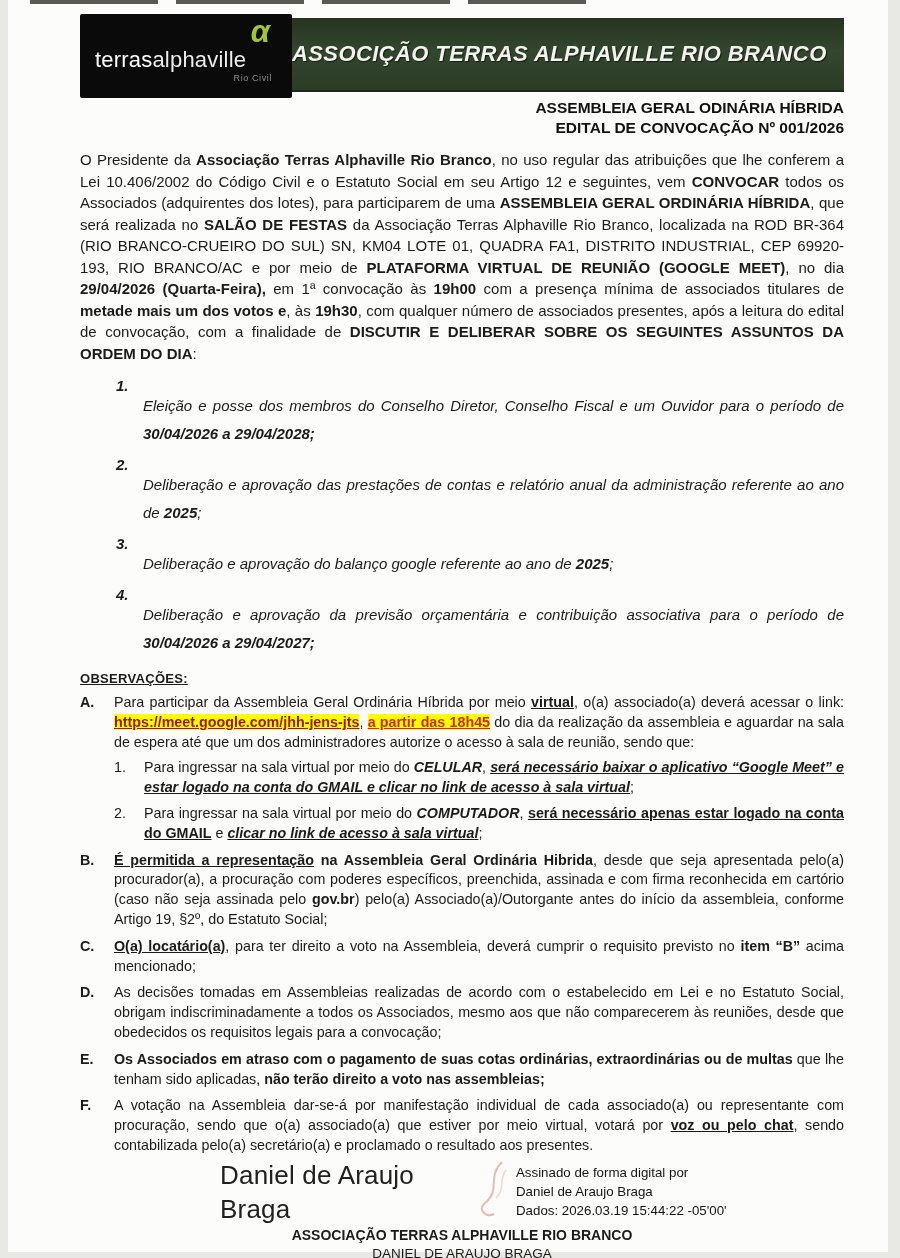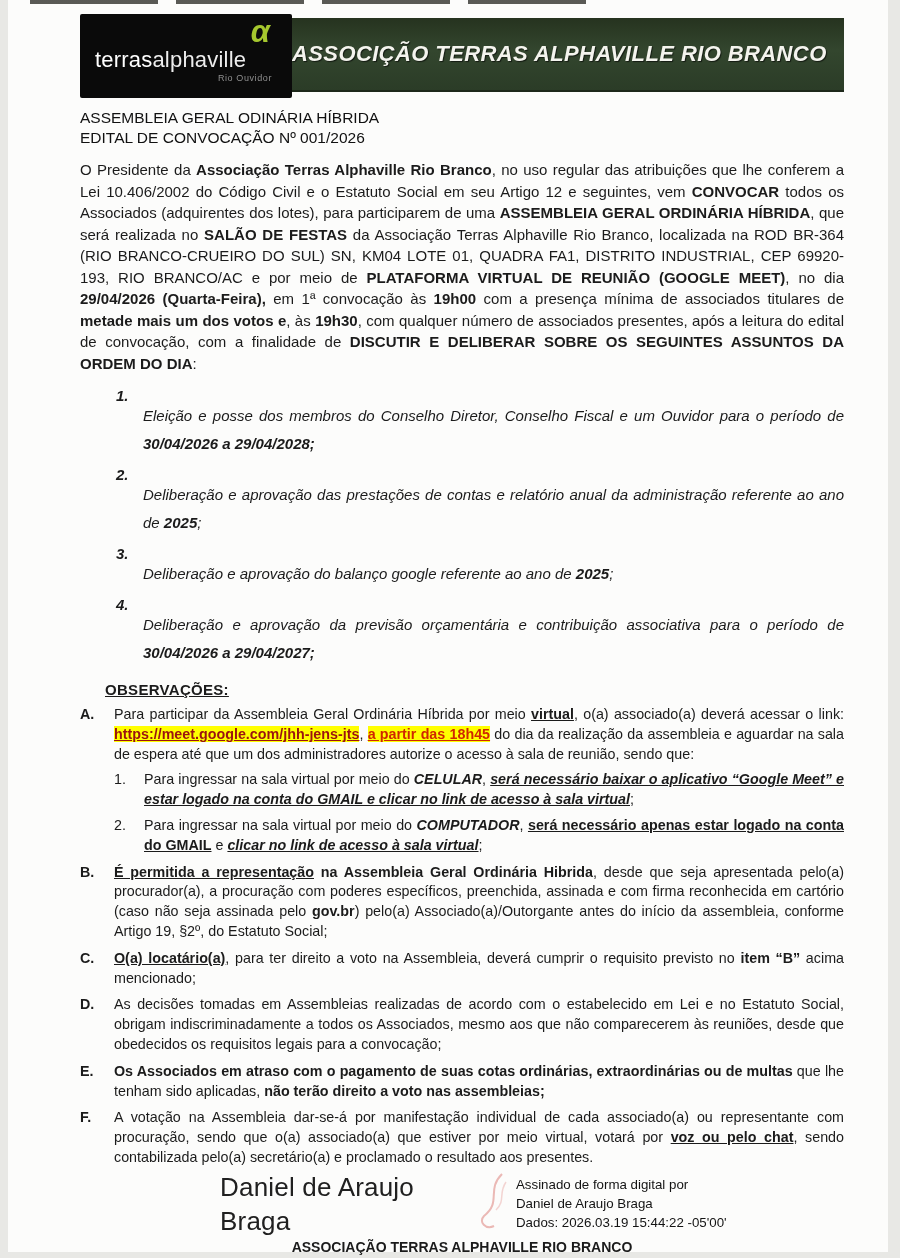--- a/index.html
+++ b/index.html
@@ -15,30 +15,30 @@
   .logo .brand .bd{font-weight:400;}
   .logo .brand .lt{font-weight:400;color:#ededed;}
   .logo .alpha{position:absolute;right:22px;top:0px;font-size:31px;font-weight:700;font-style:italic;color:#a5c72e;}
   .logo .sub{position:absolute;right:20px;top:59px;font-size:9px;color:#8f8f8f;letter-spacing:.6px;}
   .banner{flex:1;height:72px;margin-top:4px;display:flex;align-items:center;justify-content:flex-start;
     background:linear-gradient(180deg,#26331f 0%,#33462e 45%,#2b3c27 100%);
     border-bottom:2px solid #1d281a;}
   .banner .bt{font-size:22px;font-weight:700;font-style:italic;color:#f4f4ee;letter-spacing:.4px;
     text-shadow:1px 1px 1px rgba(0,0,0,.6);}
   
-  .doc-title{margin-top:10px;text-align:left;font-weight:400;font-size:15.5px;line-height:20px;color:#111;}
+  .doc-title{text-align:right;font-weight:700;font-size:15.5px;line-height:20px;color:#111;}
   
   .intro{margin-top:11px;font-size:15px;line-height:21.5px;text-align:justify;}
   
   .agenda{margin:8px 0 0 36px;font-size:15px;font-style:italic;}
   .agenda-item{display:flex;line-height:28px;margin-bottom:3px;}
   .agenda-num{width:27px;flex-shrink:0;font-weight:700;}
   .agenda-text{flex:1;text-align:justify;margin-top:20px;}
   
-  .obs-heading{margin-top:14px;font-size:15px;font-weight:700;text-decoration:underline;letter-spacing:.3px;margin-left:25px;}
+  .obs-heading{margin-top:14px;font-size:13px;font-weight:700;text-decoration:underline;letter-spacing:.3px;}
   .obs{display:flex;margin-top:7px;font-size:14.3px;line-height:19.8px;}
   .obs-label{width:34px;flex-shrink:0;font-weight:700;}
   .obs-text{flex:1;text-align:justify;}
   .obs-sub{display:flex;margin:6px 0 0 34px;font-size:14.3px;line-height:19.8px;}
   .obs-sub-label{width:30px;flex-shrink:0;}
   .obs-sub-text{flex:1;text-align:justify;}
   
   .b{font-weight:700;} .i{font-style:italic;} .u{text-decoration:underline;}
   .hl{background:#ffff00;} .c-dr{color:#9b1310;} .c-r{color:#d02700;}
   
@@ -56,21 +56,21 @@
 <body>
 
 <div class="page">
   <div class="artifact"></div>
   <div class="content">
 
     <div class="header">
       <div class="logo">
         <div class="alpha">α</div>
         <div class="brand"><span class="bd">terras</span><span class="lt">alphaville</span></div>
-        <div class="sub">Rio Ouvidor</div>
+        <div class="sub">Rio Civil</div>
       </div>
       <div class="banner">
         <div class="bt">ASSOCIÇÃO TERRAS ALPHAVILLE RIO BRANCO</div>
       </div>
     </div>
 
     <div class="doc-title">
       <div>ASSEMBLEIA GERAL ODINÁRIA HÍBRIDA</div>
       <div>EDITAL DE CONVOCAÇÃO Nº 001/2026</div>
     </div>

